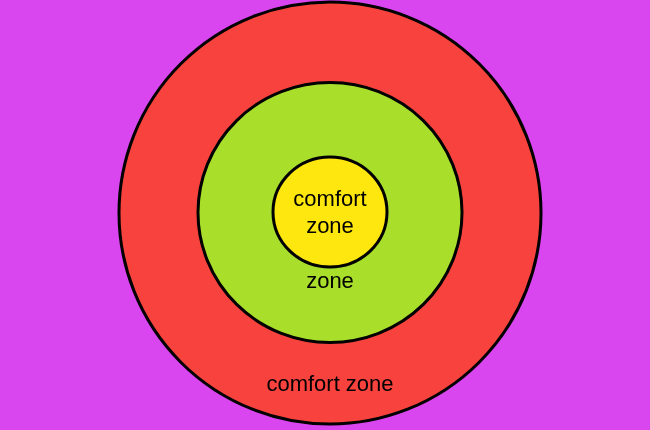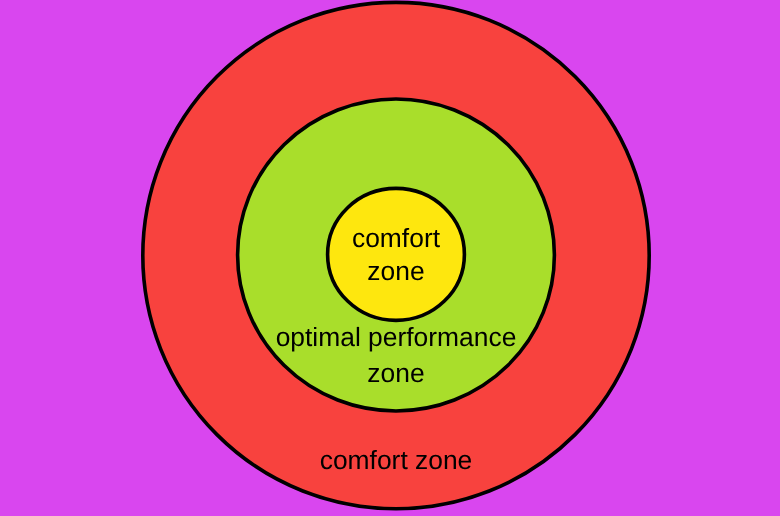--- a/index.html
+++ b/index.html
@@ -56,19 +56,18 @@
     <ellipse cx="330" cy="212.5" rx="132" ry="130" stroke-width="3" fill="#a9de2b" stroke="#000000"></ellipse>
     <ellipse cx="330" cy="212" rx="57" ry="55" stroke-width="3" fill="#fee70e" stroke="#000000"></ellipse>
   </svg>
 
   <div class="zone-label label-comfort">
     <div>comfort</div>
     <div>zone</div>
   </div>
 
   <div class="zone-label label-optimal">
-    <div>optimal performance</div>
     <div>zone</div>
   </div>
 
   <div class="zone-label label-danger">comfort zone</div>
 
 </div>
 
 </body></html>

